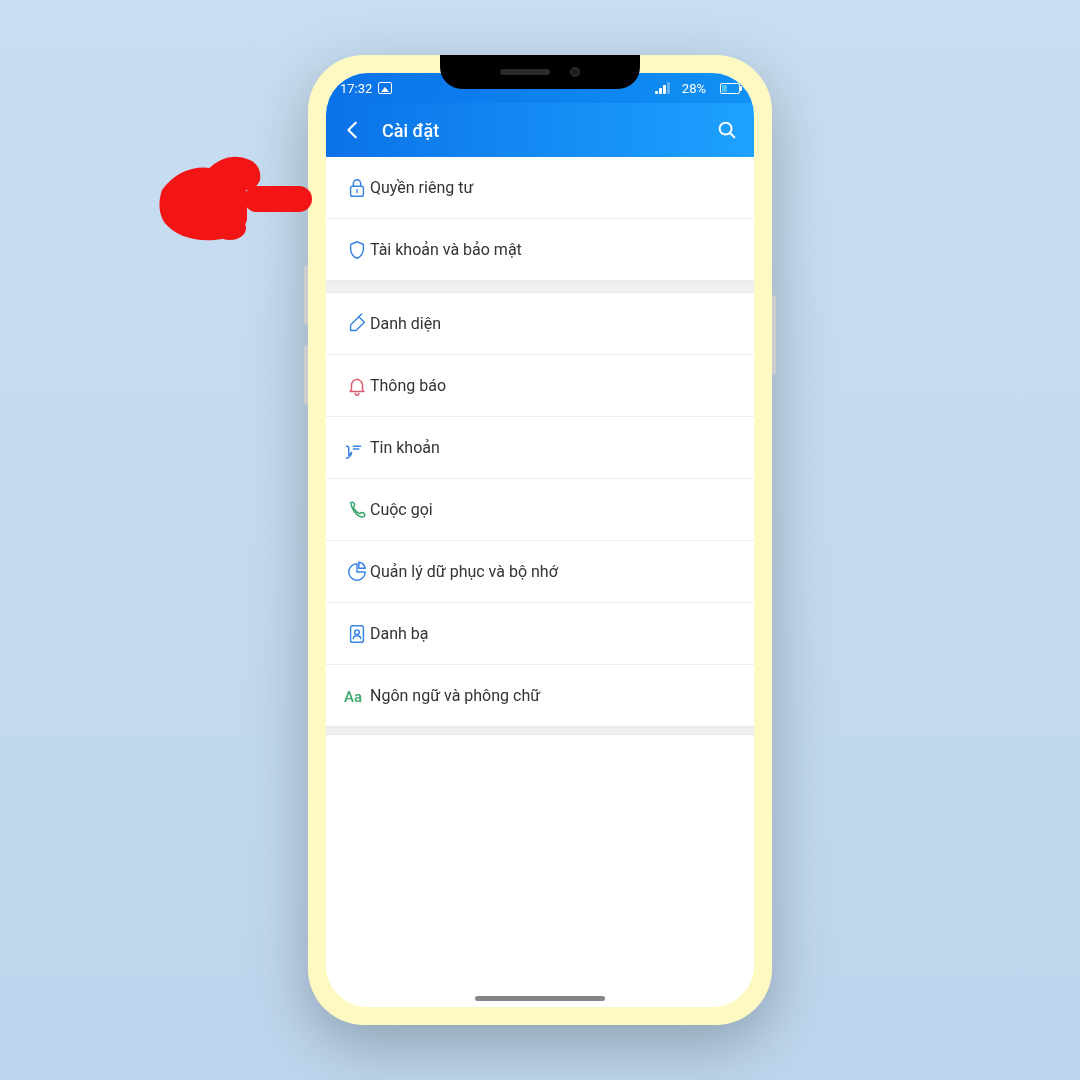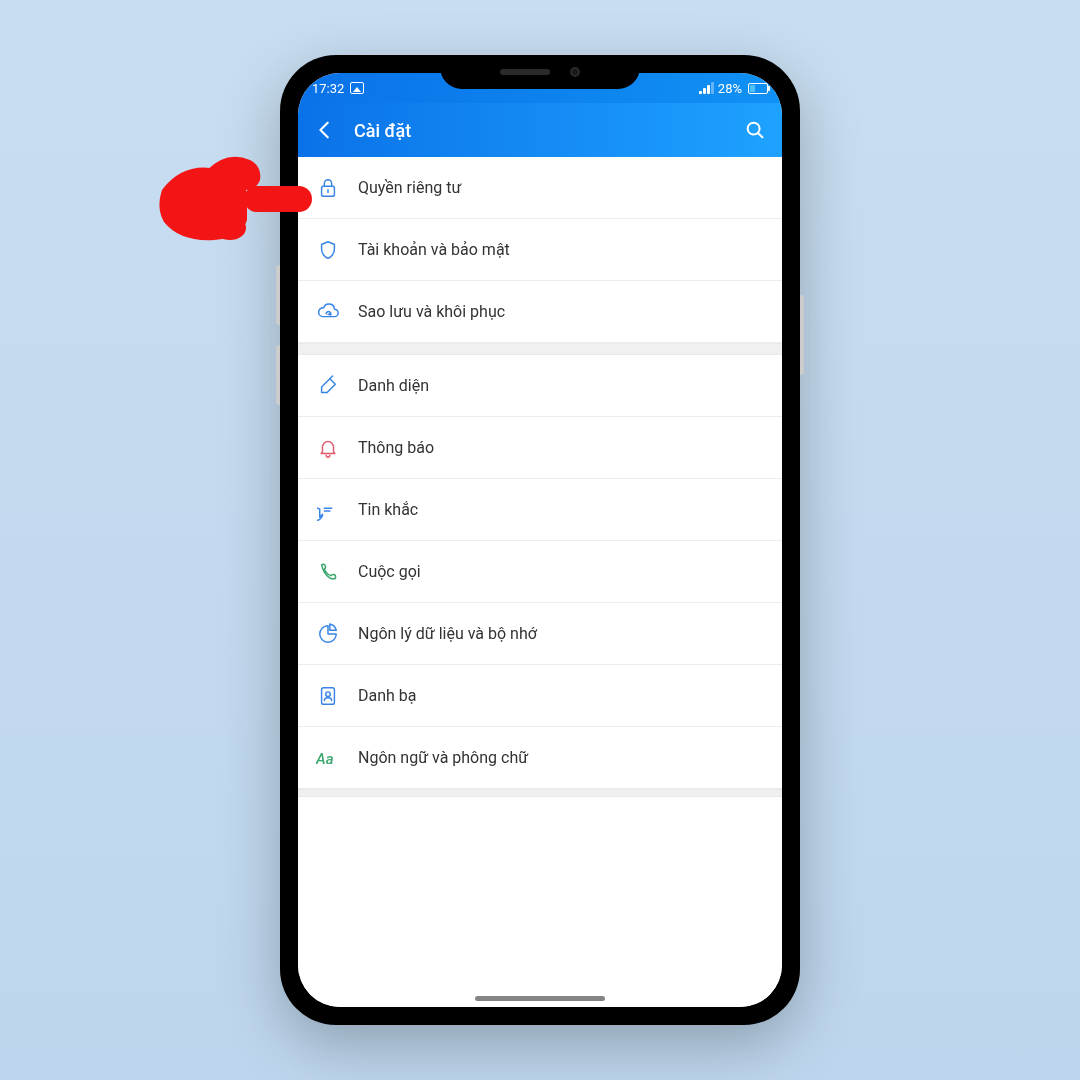--- a/index.html
+++ b/index.html
@@ -11,23 +11,23 @@
     position: relative;
     overflow: hidden;
   }
 
   
   .phone {
     position: absolute;
     left: 50%;
     top: 50%;
     transform: translate(-50%, -50%);
-    width: 520px;
+    width: 464px;
     height: 970px;
-    background: #000000;
+    background: #fef9c3;
     border-radius: 56px;
     padding: 18px;
     box-shadow: 0 20px 60px rgba(0,0,0,0.25);
   }
   .phone::before { 
     content: "";
     position: absolute;
     left: -4px;
     top: 210px;
     width: 4px;
@@ -83,21 +83,21 @@
     color: #fff;
     font-size: 13px;
     display: flex;
     align-items: center;
     justify-content: space-between;
     padding: 0 14px;
     position: relative;
     z-index: 10;
   }
   .status-left { display: flex; align-items: center; gap: 6px; }
-  .status-right { display: flex; align-items: center; gap: 4px; }
+  .status-right { display: flex; align-items: center; gap: 12px; }
   .pic-icon {
     width: 14px; height: 12px; border: 1.3px solid #fff; border-radius: 2px; position: relative;
   }
   .pic-icon::after { content:""; position:absolute; left:2px; bottom:1px; width:0; height:0; border-left:4px solid transparent; border-right:4px solid transparent; border-bottom:5px solid #fff; }
   .signal { display:flex; align-items:flex-end; gap:1.5px; height:12px; }
   .signal span { width:2.5px; background:#fff; border-radius:1px; }
   .signal span:nth-child(1){height:3px} .signal span:nth-child(2){height:6px} .signal span:nth-child(3){height:9px} .signal span:nth-child(4){height:12px; opacity:.35}
   .batt { width:20px; height:11px; border:1.3px solid #fff; border-radius:2px; position:relative; margin-left:2px;}
   .batt::after{ content:""; position:absolute; right:-3px; top:2.5px; width:2px; height:5px; background:#fff; border-radius:0 1px 1px 0;}
   .batt-fill{ position:absolute; left:1px; top:1px; bottom:1px; width:28%; background:#4fc3f7;}
@@ -112,27 +112,27 @@
     padding: 0 16px;
     gap: 18px;
   }
   .back-btn { color:#fff; font-size:20px; }
   .title { font-size: 18px; font-weight: 500; flex: 1; }
   .search-btn { font-size: 20px; }
 
   .content { flex: 1; overflow: hidden; background: #fff; }
   .section-gap { height: 12px; background: #f0f0f0; border-top:1px solid #e9e9e9; border-bottom:1px solid #e9e9e9;}
   .row {
-    display: flex; align-items: center; gap: 18px;
+    display: flex; align-items: center; gap: 2px;
     padding: 0 18px; height: 62px;
     border-bottom: 1px solid #ededed;
     color: #222;
   }
   .row:last-child { border-bottom: none; }
-  .row .icon { width: 24px; height: 24px; display:flex; align-items:center; justify-content:center; flex-shrink:0;font-style:italic;}
+  .row .icon { width: 24px; height: 24px; display:flex; align-items:center; justify-content:flex-end; flex-shrink:0;}
   .row .label { font-size: 16px; color: #333; }
 
   
   .home-ind { position:absolute; bottom:6px; left:50%; transform:translateX(-50%); width:130px; height:5px; background:#333; border-radius:4px; opacity:.6;}
 
   
   .pointer {
     position: absolute;
     left: 152px;
     top: 140px;
@@ -214,30 +214,20 @@
         <span class="label">Quyền riêng tư</span>
       </div>
       <div class="row">
         <span class="icon">
           <svg width="22" height="22" viewBox="0 0 24 24" fill="none" stroke="#3885e6" stroke-width="1.6" stroke-linecap="round" stroke-linejoin="round">
               <path d="M12 3 L19 6 V11 C19 16 15.5 20 12 21 C8.5 20 5 16 5 11 V6 Z"></path>
             </svg>
         </span>
         <span class="label">Tài khoản và bảo mật</span>
       </div>
-      <div class="row">
-        <span class="icon">
-          <svg width="24" height="22" viewBox="0 0 26 22" fill="none" stroke="#3885e6" stroke-width="1.6" stroke-linecap="round" stroke-linejoin="round">
-              <path d="M20 16 a4 4 0 0 0 0-8 a6 6 0 0 0-11.7-1.5 A4.5 4.5 0 0 0 7 16 Z"></path>
-              <path d="M11 13 a2.5 2.5 0 1 1 4.8 1"></path>
-              <polyline points="15 11.2 16 14 13.2 13.4"></polyline>
-            </svg>
-        </span>
-        <span class="label">Sao lưu và khôi phục</span>
-      </div>
 
       <div class="section-gap"></div>
 
       <div class="row">
         <span class="icon">
           <svg width="22" height="22" viewBox="0 0 24 24" fill="none" stroke="#3885e6" stroke-width="1.6" stroke-linecap="round" stroke-linejoin="round">
               <path d="M14 4 L20 10 L11 19 L5 19 L5 13 Z"></path>
               <path d="M14 4 L17 1"></path>
             </svg>
         </span>
@@ -253,38 +243,38 @@
         <span class="label">Thông báo</span>
       </div>
       <div class="row">
         <span class="icon">
           <svg width="22" height="22" viewBox="0 0 24 24" fill="none" stroke="#3885e6" stroke-width="1.6" stroke-linecap="round" stroke-linejoin="round">
               <path d="M21 11 a8 7 0 1 1-3.2 5.6 L21 20 Z" transform="scale(-1,1) translate(-24,0)"></path>
               <line x1="8" y1="10" x2="16" y2="10"></line>
               <line x1="8" y1="13" x2="14" y2="13"></line>
             </svg>
         </span>
-        <span class="label">Tin khắc</span>
+        <span class="label">Tin khoản</span>
       </div>
       <div class="row">
         <span class="icon">
           <svg width="22" height="22" viewBox="0 0 24 24" fill="none" stroke="#3aa76d" stroke-width="1.6" stroke-linecap="round" stroke-linejoin="round">
               <path d="M5 4 C5 4 8 3 9 5 C10 7 9 8 8 9 C10 13 12 15 15 16 C16 15 17 14 19 15 C21 16 20 19 20 19 C20 19 17 21 12 17 C7 13 5 4 5 4 Z"></path>
             </svg>
         </span>
         <span class="label">Cuộc gọi</span>
       </div>
       <div class="row">
         <span class="icon">
           <svg width="22" height="22" viewBox="0 0 24 24" fill="none" stroke="#3885e6" stroke-width="1.6" stroke-linecap="round" stroke-linejoin="round">
               <path d="M12 3 a9 9 0 1 0 9 9 h-9 Z"></path>
               <path d="M14 1 a9 9 0 0 1 7 7 h-7 Z"></path>
             </svg>
         </span>
-        <span class="label">Ngôn lý dữ liệu và bộ nhớ</span>
+        <span class="label">Quản lý dữ phục và bộ nhớ</span>
       </div>
       <div class="row">
         <span class="icon">
           <svg width="22" height="22" viewBox="0 0 24 24" fill="none" stroke="#3885e6" stroke-width="1.6" stroke-linecap="round" stroke-linejoin="round">
               <rect x="5" y="3" width="14" height="18" rx="2"></rect>
               <circle cx="12" cy="10" r="2.5"></circle>
               <path d="M8 17 c0-2 2-3 4-3 s4 1 4 3"></path>
             </svg>
         </span>
         <span class="label">Danh bạ</span>

